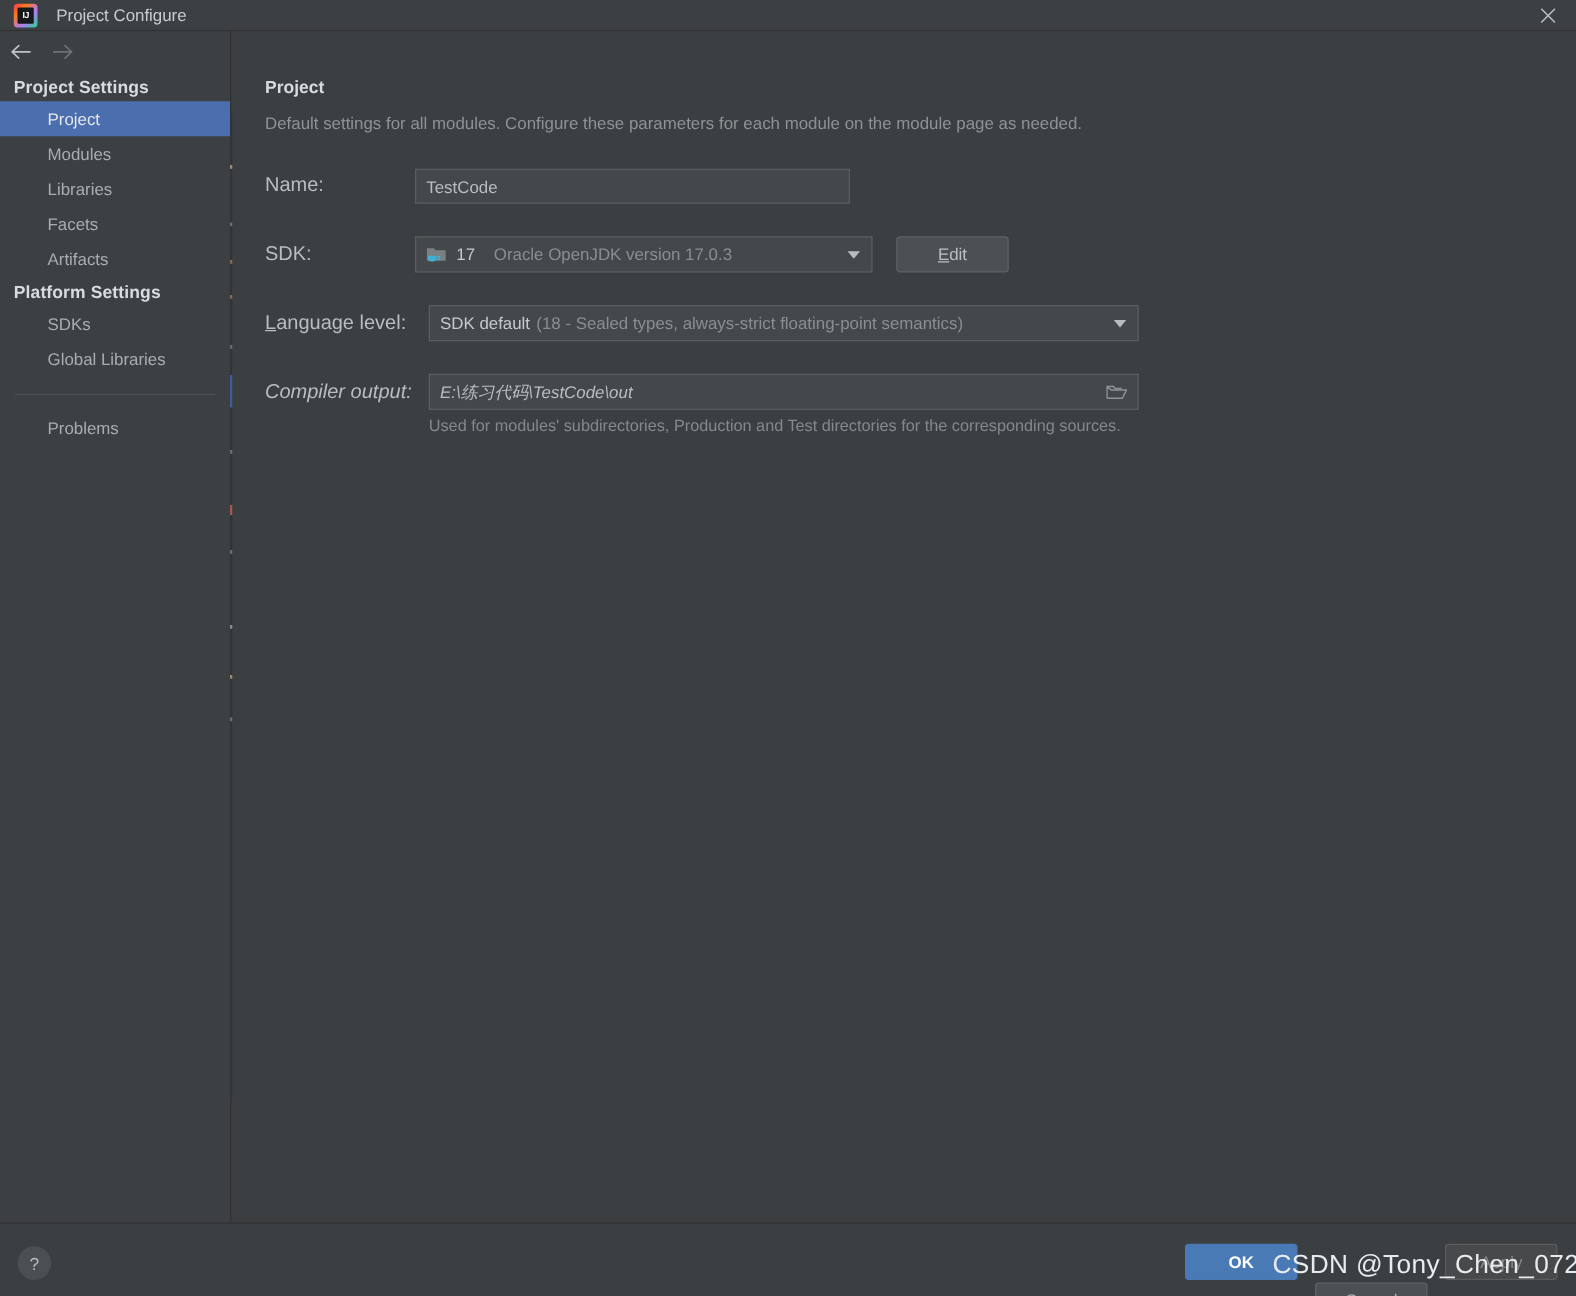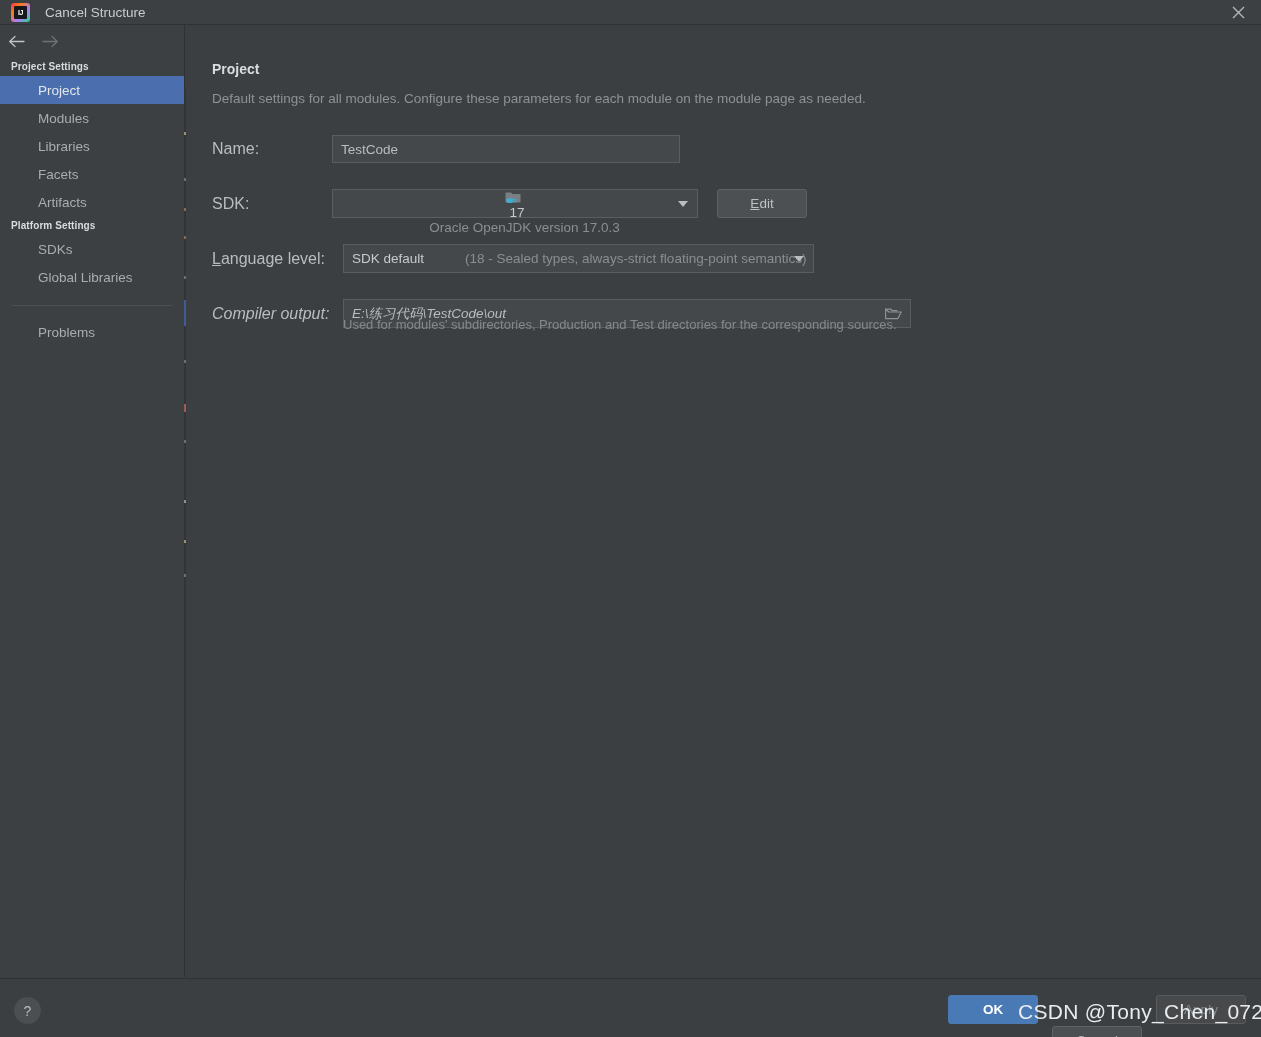--- a/index.html
+++ b/index.html
@@ -81,21 +81,21 @@
   }
   .nav-arrow {
     width: 18px; height: 18px;
     display: flex; align-items: center; justify-content: center;
   }
   .nav-arrow svg { display:block; }
   .arrow-back { color: #bfc3c6; }
   .arrow-fwd  { color: #6e7275; }
 
   .group-header {
-    font-size: 10px;
+    font-size: 14px;
     font-weight: bold;
     color: #d8dcdf;
     padding: 4px 0 4px 11px;
     letter-spacing: 0.1px;
   }
   .nav-item {
     height: 28px;
     display: flex;
     align-items: center;
     padding-left: 38px;
@@ -276,21 +276,21 @@
 </style>
 </head>
 <body>
 
 <div class="window">
 
   <div class="titlebar">
     <div class="app-icon">
       <div class="inner">IJ</div>
     </div>
-    <div class="title-text">Cancel Structure</div>
+    <div class="title-text">Project Configure</div>
     <div class="close-btn">
       <svg width="13" height="13" viewBox="0 0 13 13" aria-hidden="true">
         <path d="M1 1 L12 12 M12 1 L1 12" stroke="#b6babd" stroke-width="1.3" fill="none"></path>
       </svg>
     </div>
   </div>
 
   <div class="sidebar">
 
     <div class="nav-arrows">
@@ -360,61 +360,61 @@
 
     <div class="form-row" style="left:26px; top:110px; width:520px;">
       <div class="form-label" style="width:120px;">Name:</div>
       <div class="text-field" style="width:348px;">
         <span>TestCode</span>
       </div>
     </div>
 
     <div class="form-row" style="left:26px; top:164px; width:640px;">
       <div class="form-label" style="width:120px;">SDK:</div>
-      <div class="combo" style="width:366px;flex-direction:column;">
+      <div class="combo" style="width:366px;">
         <span class="jdk-icon">
           <svg width="17" height="15" viewBox="0 0 17 15" aria-hidden="true">
             <path d="M0.5 2.5 h5.5 l1.4 1.6 h8.1 v8.4 h-15 z" fill="#7a7f83"></path>
             <path d="M1.5 8.5 h6.6 v2.3 a2.3 2.3 0 0 1 -2.3 2.3 h-2 a2.3 2.3 0 0 1 -2.3 -2.3 z" fill="#3eb0d6"></path>
             <path d="M8.4 9.2 h1.2 a1.2 1.2 0 0 1 0 2.4 h-1.2" fill="none" stroke="#3eb0d6" stroke-width="1.1"></path>
           </svg>
         </span>
         <span class="combo-main">17</span>
         <span class="combo-dim" style="margin-left:15px;">Oracle OpenJDK version 17.0.3</span>
         <span class="caret"></span>
       </div>
       <div class="btn" style="margin-left:19px; width:90px;">
         <span class="mnemonic">E</span>
           <span>dit</span>
       </div>
     </div>
 
     <div class="form-row" style="left:26px; top:219px; width:720px;">
       <div class="form-label" style="width:131px;"><span class="mnemonic">L</span><span>anguage level:</span></div>
-      <div class="combo" style="width:471px;gap:36px;">
+      <div class="combo" style="width:568px;">
         <span class="combo-main">SDK default</span>
         <span class="combo-dim" style="margin-left:5px;">(18 - Sealed types, always-strict floating-point semantics)</span>
         <span class="caret"></span>
       </div>
     </div>
 
     <div class="form-row" style="left:26px; top:274px; width:720px;font-style:italic;">
       <div class="form-label" style="width:131px;">Compiler output:</div>
       <div class="text-field" style="width:568px; position:relative; height:29px;">
         <span>E:\练习代码\TestCode\out</span>
         <span class="browse-icon">
           <svg width="17" height="14" viewBox="0 0 17 14" aria-hidden="true">
             <path d="M0.6 2.2 h5.2 l1.3 1.5 h5.2" fill="none" stroke="#8e9295" stroke-width="1.2"></path>
             <path d="M0.6 2.2 v9.4 h12.3 l3.3 -6.6 h-12.3 z" fill="none" stroke="#8e9295" stroke-width="1.2" stroke-linejoin="round"></path>
           </svg>
         </span>
       </div>
     </div>
 
-    <div class="hint-text" style="left:157px; top:292px;">Used for modules' subdirectories, Production and Test directories for the corresponding sources.</div>
+    <div class="hint-text" style="left:157px; top:308px;">Used for modules' subdirectories, Production and Test directories for the corresponding sources.</div>
   </div>
 
   <div class="footer">
     <div class="help-btn">
       <span>?</span>
     </div>
     <div class="footer-btn btn-ok">
       <span>OK</span>
     </div>
     <div class="footer-btn btn-cancel">

